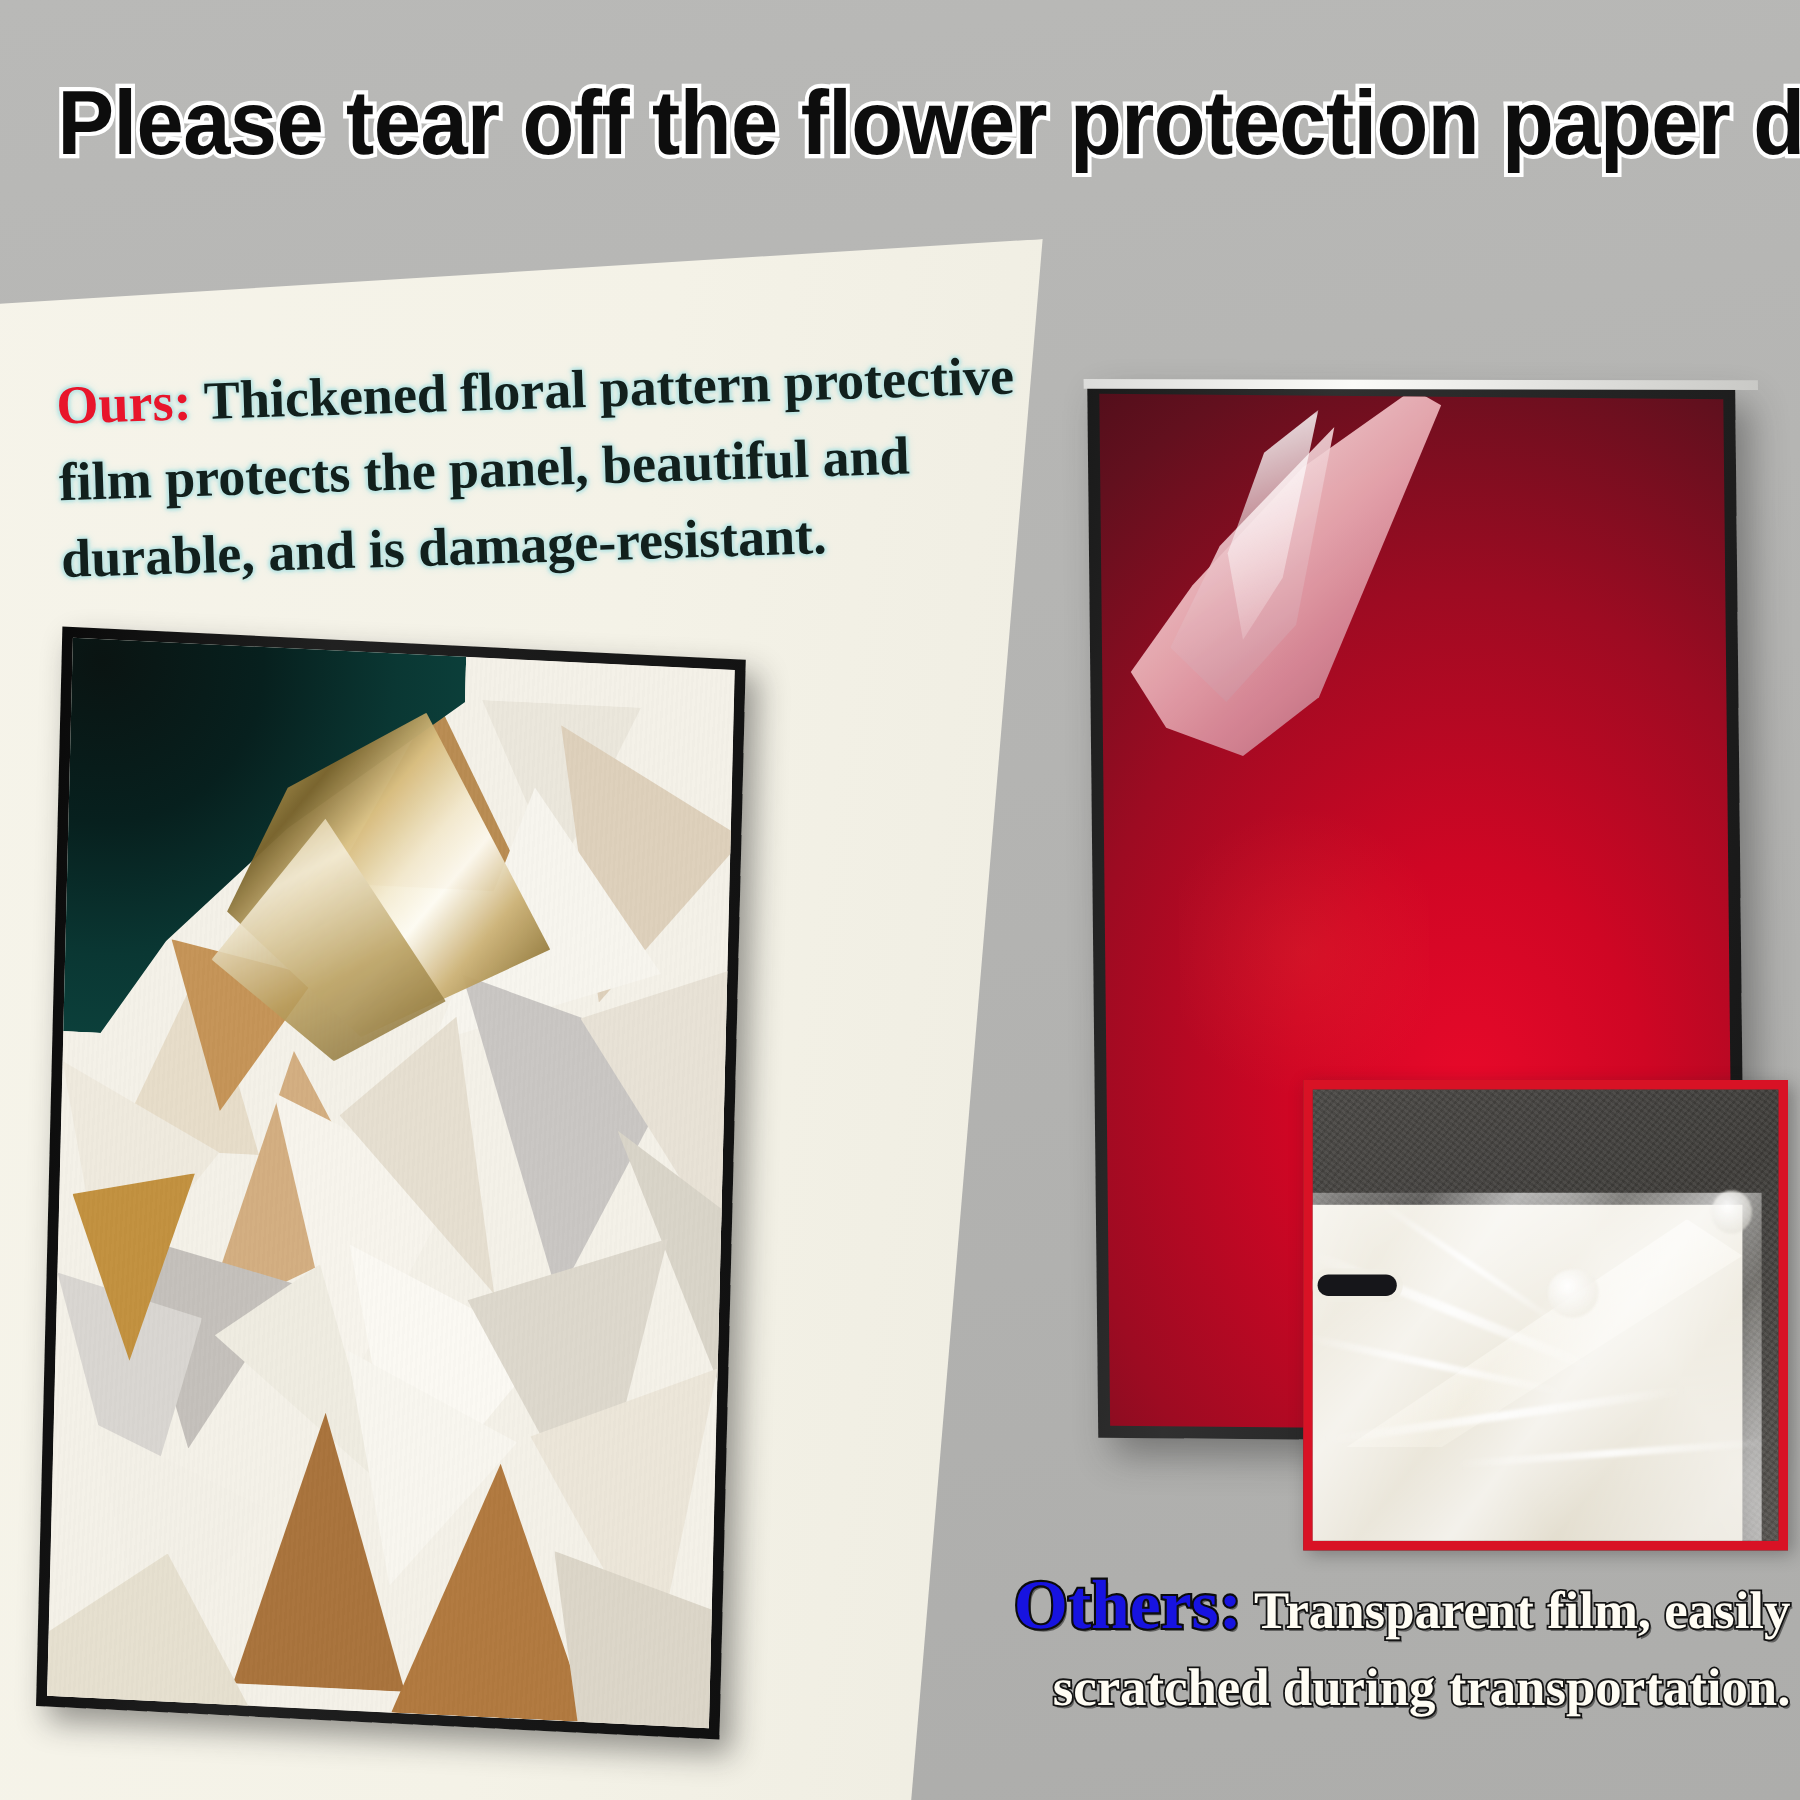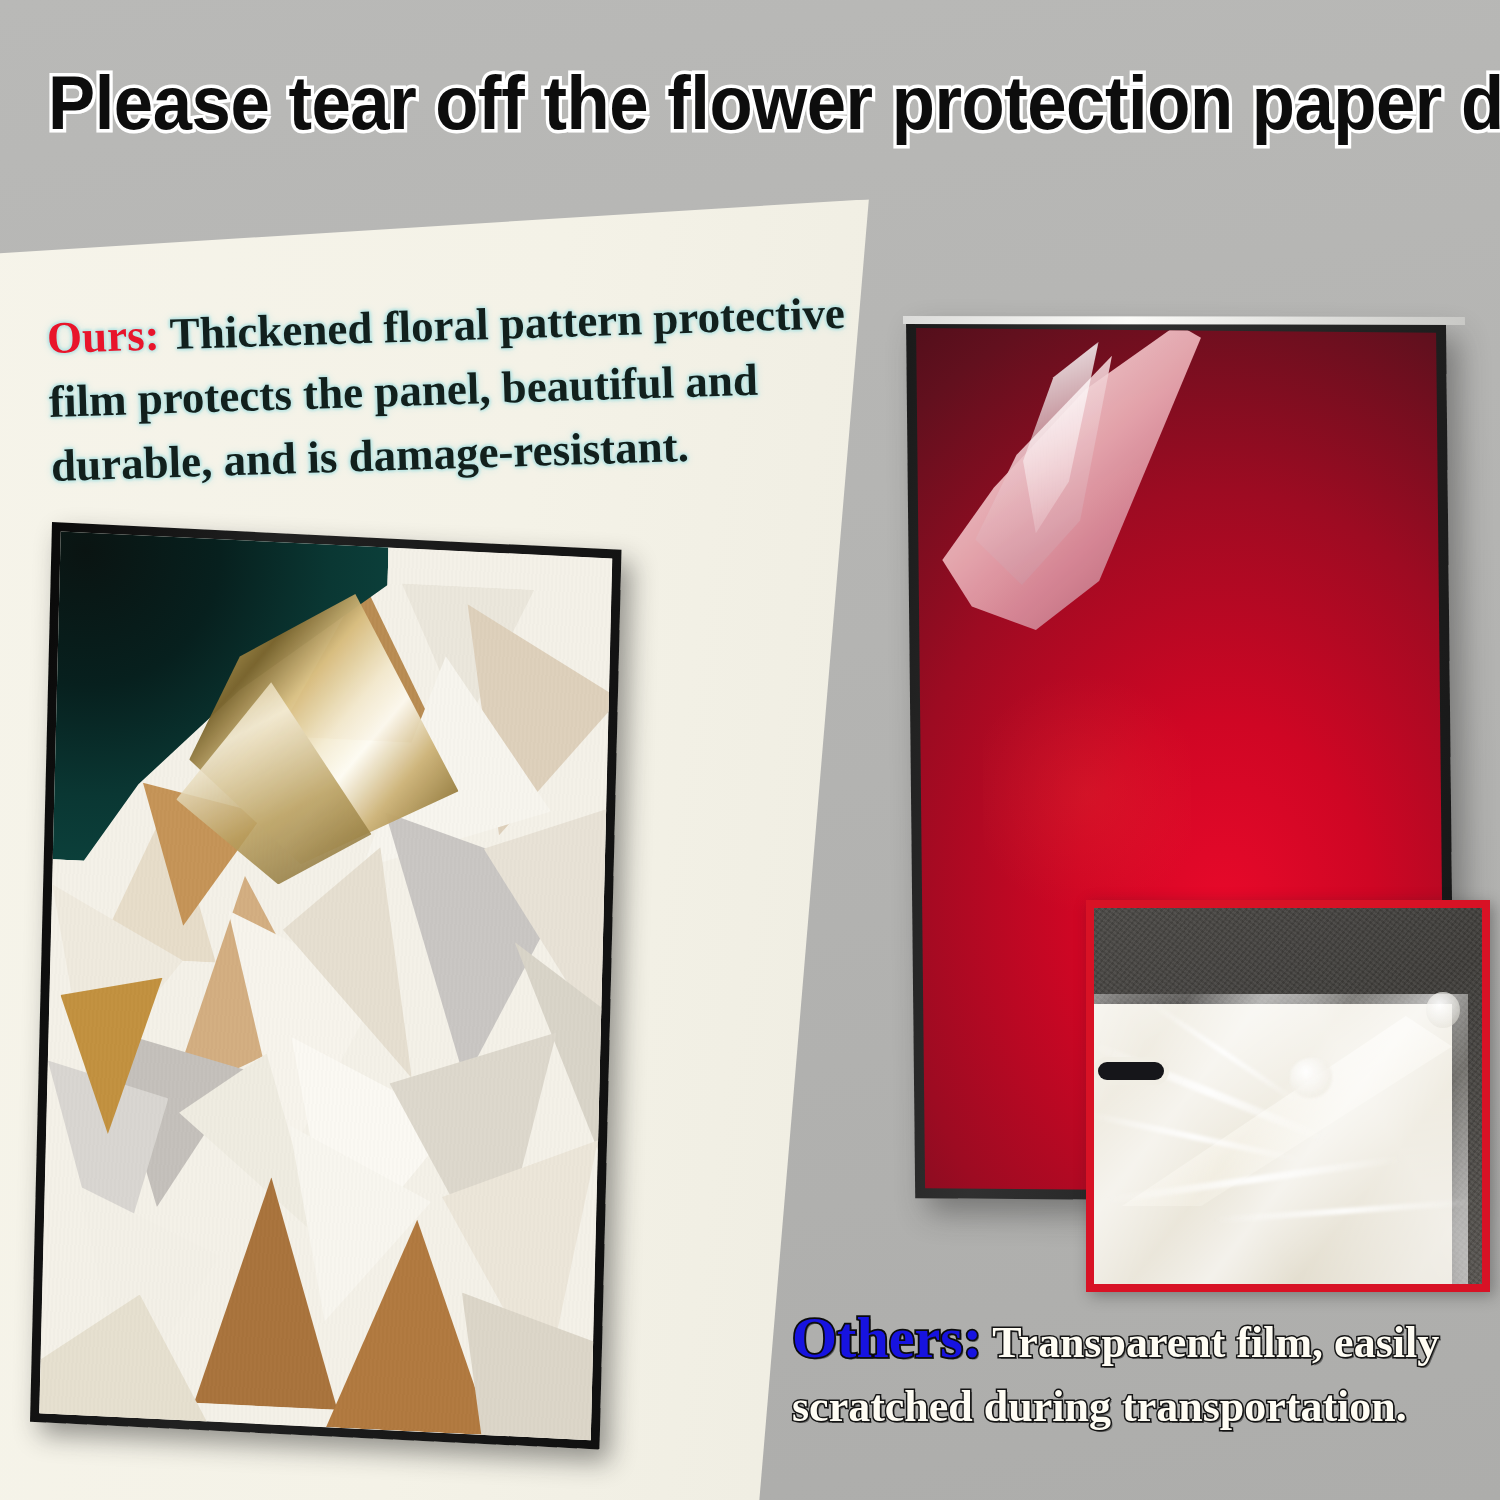--- a/index.html
+++ b/index.html
@@ -289,21 +289,21 @@
   .others-block {
     position: absolute;
     left: 792px;
     top: 1306px;
     width: 700px;
     font-family: "Liberation Serif", serif;
     font-size: 44px;
     line-height: 64px;
     font-weight: 700;
     color: #fffdf4;
-    text-align: left;
+    text-align: right;
     -webkit-text-stroke: 3px #141414;
     paint-order: stroke fill;
     text-shadow: 2px 2px 0 rgba(20,20,20,0.5);
   }
   .others-label {
     color: #1713e0;
     font-size: 58px;
     -webkit-text-stroke: 3.5px #0b0b0b;
     paint-order: stroke fill;
   }

